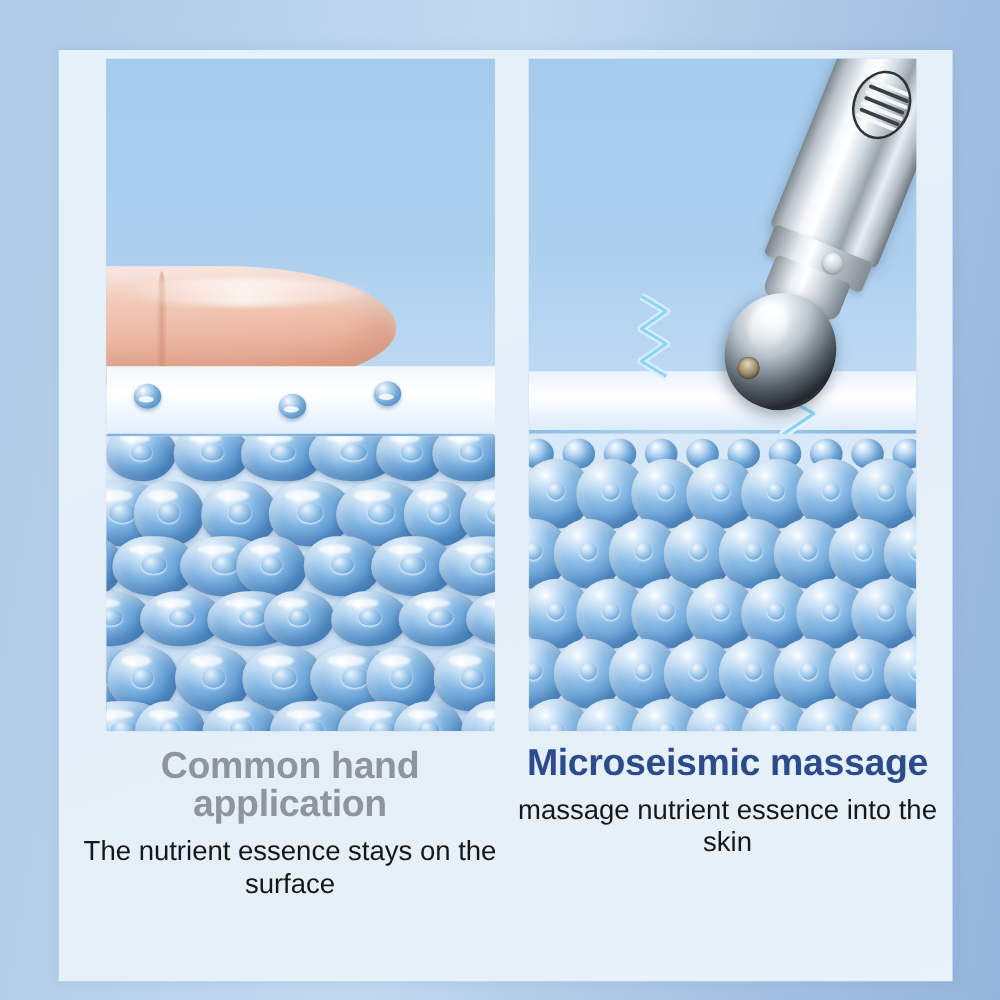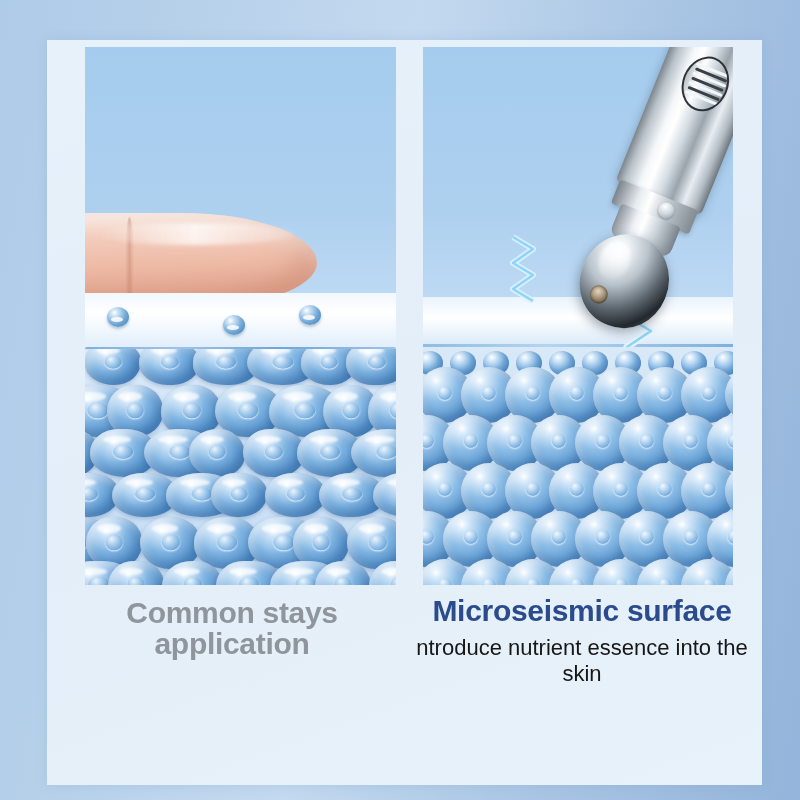--- a/index.html
+++ b/index.html
@@ -572,22 +572,23 @@
               <div class="nuc"></div>
             </div>
             <div class="cellD" style="left: 302px; top: 212px; width: 56px; height: 56px;"></div>
           </div>
       </div>
     </div>
 
 
     <div id="captions">
       <div class="cap left">
-        <h2>Common stays application</h2>
+        <h2>Common hand application</h2>
+        <p>The nutrient essence stays on  the surface</p>
       </div>
       <div class="cap right">
-        <h2>Microseismic surface</h2>
-        <p>ntroduce nutrient essence into the skin</p>
+        <h2>Microseismic massage</h2>
+        <p>massage nutrient essence into the skin</p>
       </div>
     </div>
 
   </div>
 </div>
 
 </body></html>

